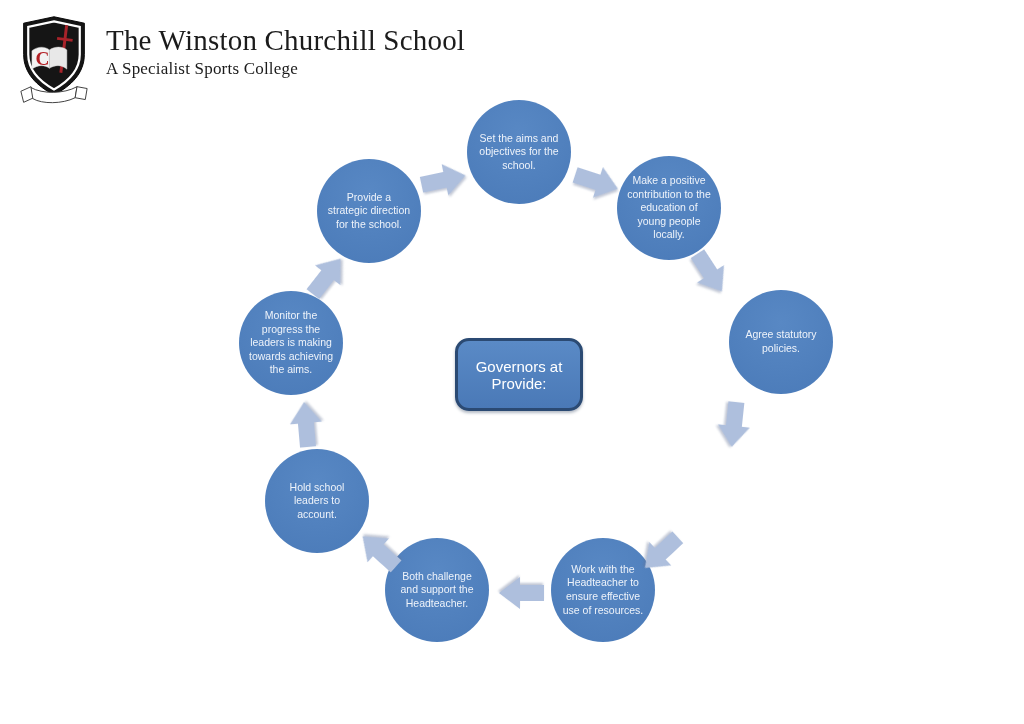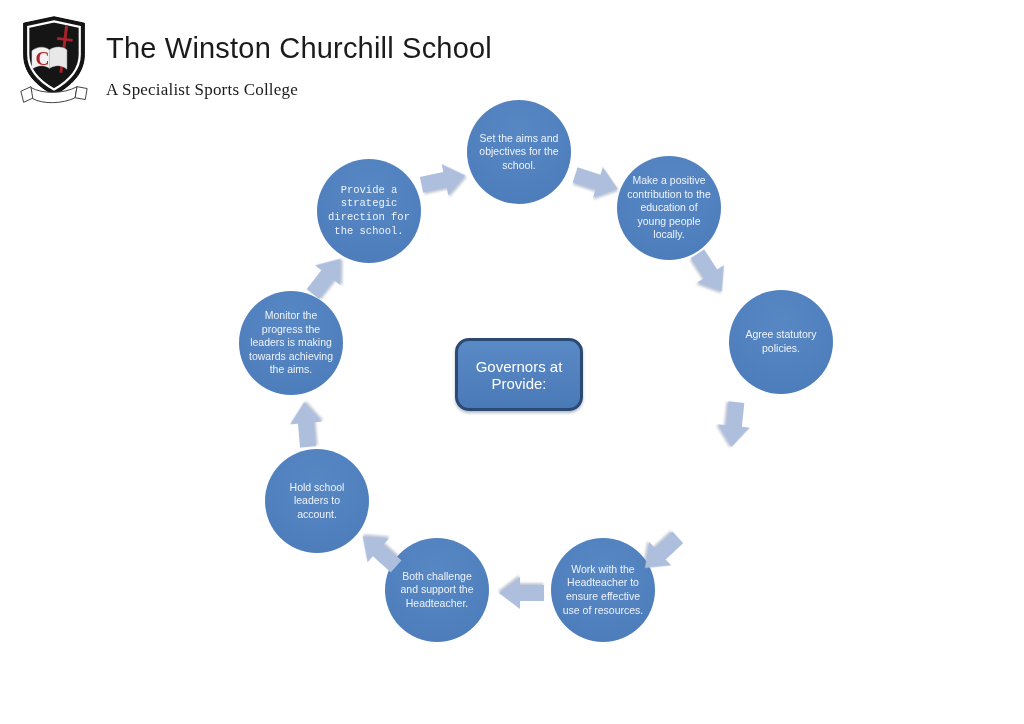--- a/index.html
+++ b/index.html
@@ -12,26 +12,26 @@
   }
   html,body{margin:0;padding:0;}
   body{
     width:1024px;height:724px;background:#ffffff;position:relative;overflow:hidden;
     font-family:"Liberation Sans", sans-serif;
   }
   .header{position:absolute;top:14px;left:18px;display:flex;align-items:flex-start;gap:16px;}
   .crest{width:72px;height:92px;flex:0 0 auto;}
   .titles{padding-top:10px;}
   .school-name{
-    font-family:Liberation Sans, sans-serif;font-size:29px;color:var(--header-text);
-    letter-spacing:0.2px;white-space:nowrap;margin-top:8px;
+    font-family:Liberation Serif, serif;font-size:29px;color:var(--header-text);
+    letter-spacing:0.2px;white-space:nowrap;
   }
   .tagline{
     font-family:"Liberation Serif", serif;font-size:17px;color:var(--header-text);
-    margin-top:15px;letter-spacing:0.2px;white-space:nowrap;
+    margin-top:2px;letter-spacing:0.2px;white-space:nowrap;
   }
   .diagram{position:absolute;left:0;top:0;width:1024px;height:724px;margin-top:12px;}
   .circle{
     position:absolute;width:104px;height:104px;border-radius:50%;
     background:radial-gradient(circle at 50% 32%, var(--circle-fill-top), var(--circle-fill-bot));
     color:var(--circle-text);
     display:flex;align-items:center;justify-content:center;text-align:center;
     font-size:10.5px;line-height:1.3;padding:9px;box-sizing:border-box;
   }
   .center-box{
@@ -69,21 +69,21 @@
 
 <div class="diagram">
 
   <div class="circle" style="left:467px;top:88px;">Set the aims and objectives for the school.</div>
   <div class="circle" style="left:617px;top:144px;">Make a positive contribution to the education of young people locally.</div>
   <div class="circle" style="left:729px;top:278px;">Agree statutory policies.</div>
   <div class="circle" style="left:385px;top:526px;">Both challenge and support the Headteacher.</div>
   <div class="circle" style="left:551px;top:526px;">Work with the Headteacher to ensure effective use of resources.</div>
   <div class="circle" style="left:265px;top:437px;">Hold school leaders to account.</div>
   <div class="circle" style="left:239px;top:279px;">Monitor the progress the leaders is making towards achieving the aims.</div>
-  <div class="circle" style="left:317px;top:147px;font-family:Liberation Mono, monospace;">Provide a strategic direction for the school.</div>
+  <div class="circle" style="left:317px;top:147px;">Provide a strategic direction for the school.</div>
 
   <div class="arrow" style="left:574px;top:152px;transform:rotate(18deg);">
     <svg viewBox="0 0 46 36">
         <polygon points="0,10 24,10 24,2 45,18 24,34 24,26 0,26" fill="#aebfdd"></polygon>
       </svg>
   </div>
   <div class="arrow" style="left:687px;top:243px;transform:rotate(57deg);">
     <svg viewBox="0 0 46 36">
         <polygon points="0,10 24,10 24,2 45,18 24,34 24,26 0,26" fill="#aebfdd"></polygon>
       </svg>

